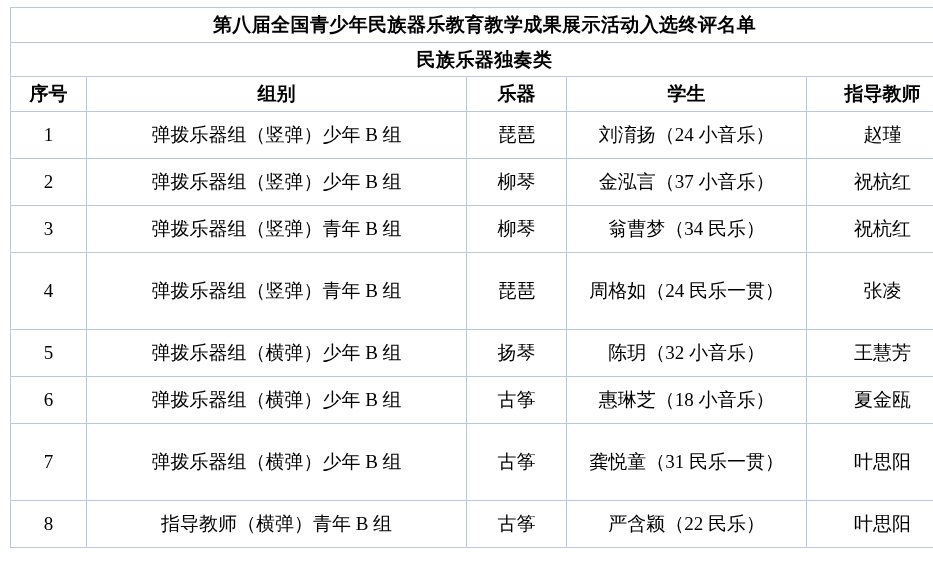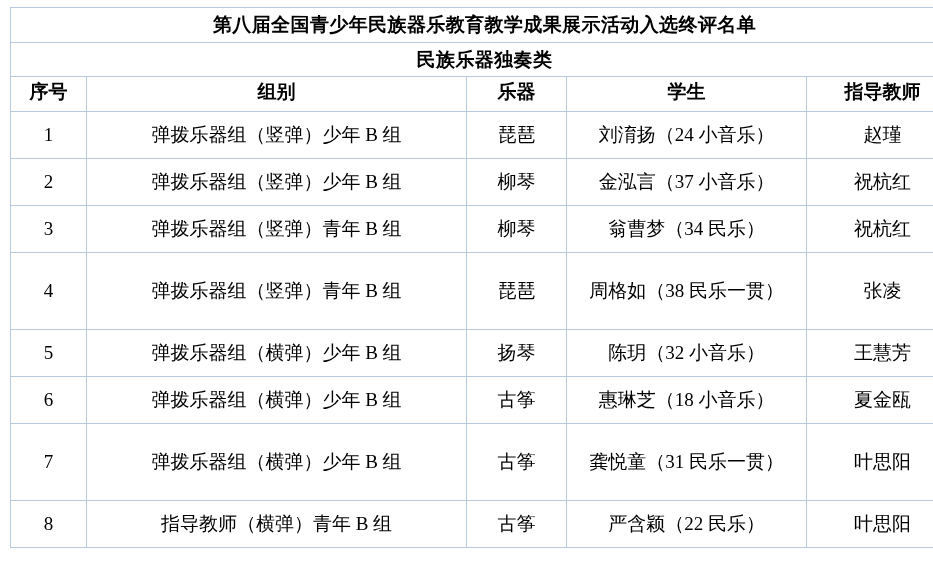--- a/index.html
+++ b/index.html
@@ -43,21 +43,20 @@
   .subtitle-cell {
     font-weight: bold;
     font-size: 21.5px;
     padding: 6px 4px 10px 4px;
     letter-spacing: 0.4px;
   }
   .header-row td {
     font-weight: bold;
     font-size: 20px;
     padding: 9px 2px;
-    font-family: Liberation Mono, monospace;
   }
   .col-seq { width: 76px; }
   .col-group { width: 380px; }
   .col-instrument { width: 100px; }
   .col-student { width: 240px; }
   .col-teacher { width: 152px; }
   .row-tall td { height: 68px; }
   .row-normal td { height: 38px; }
 </style>
 </head>
@@ -108,21 +107,21 @@
         <td>弹拨乐器组（竖弹）青年 B 组</td>
         <td>柳琴</td>
         <td>翁曹梦（34 民乐）</td>
         <td>祝杭红</td>
       </tr>
 
       <tr class="row-tall">
         <td>4</td>
         <td>弹拨乐器组（竖弹）青年 B 组</td>
         <td>琵琶</td>
-        <td>周格如（38 民乐一贯）</td>
+        <td>周格如（24 民乐一贯）</td>
         <td>张凌</td>
       </tr>
 
       <tr class="row-normal">
         <td>5</td>
         <td>弹拨乐器组（横弹）少年 B 组</td>
         <td>扬琴</td>
         <td>陈玥（32 小音乐）</td>
         <td>王慧芳</td>
       </tr>

